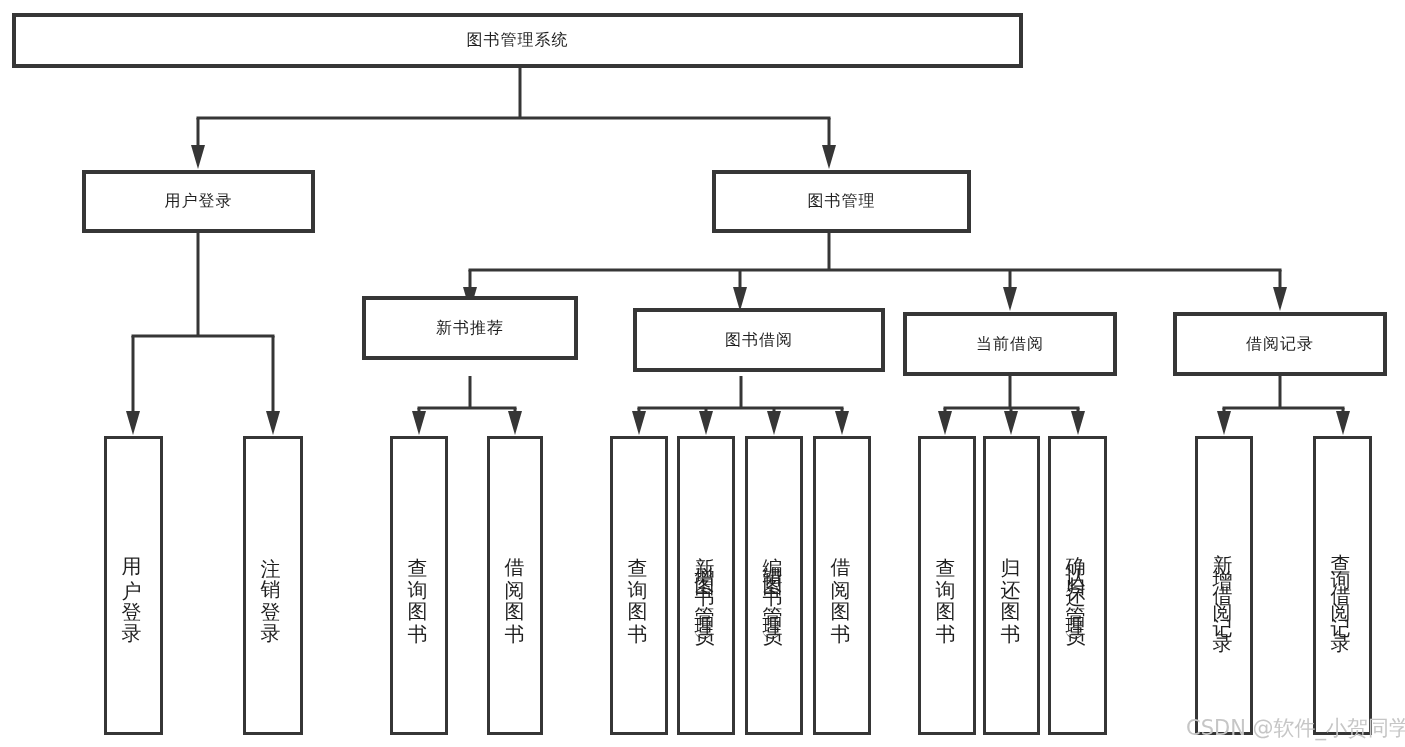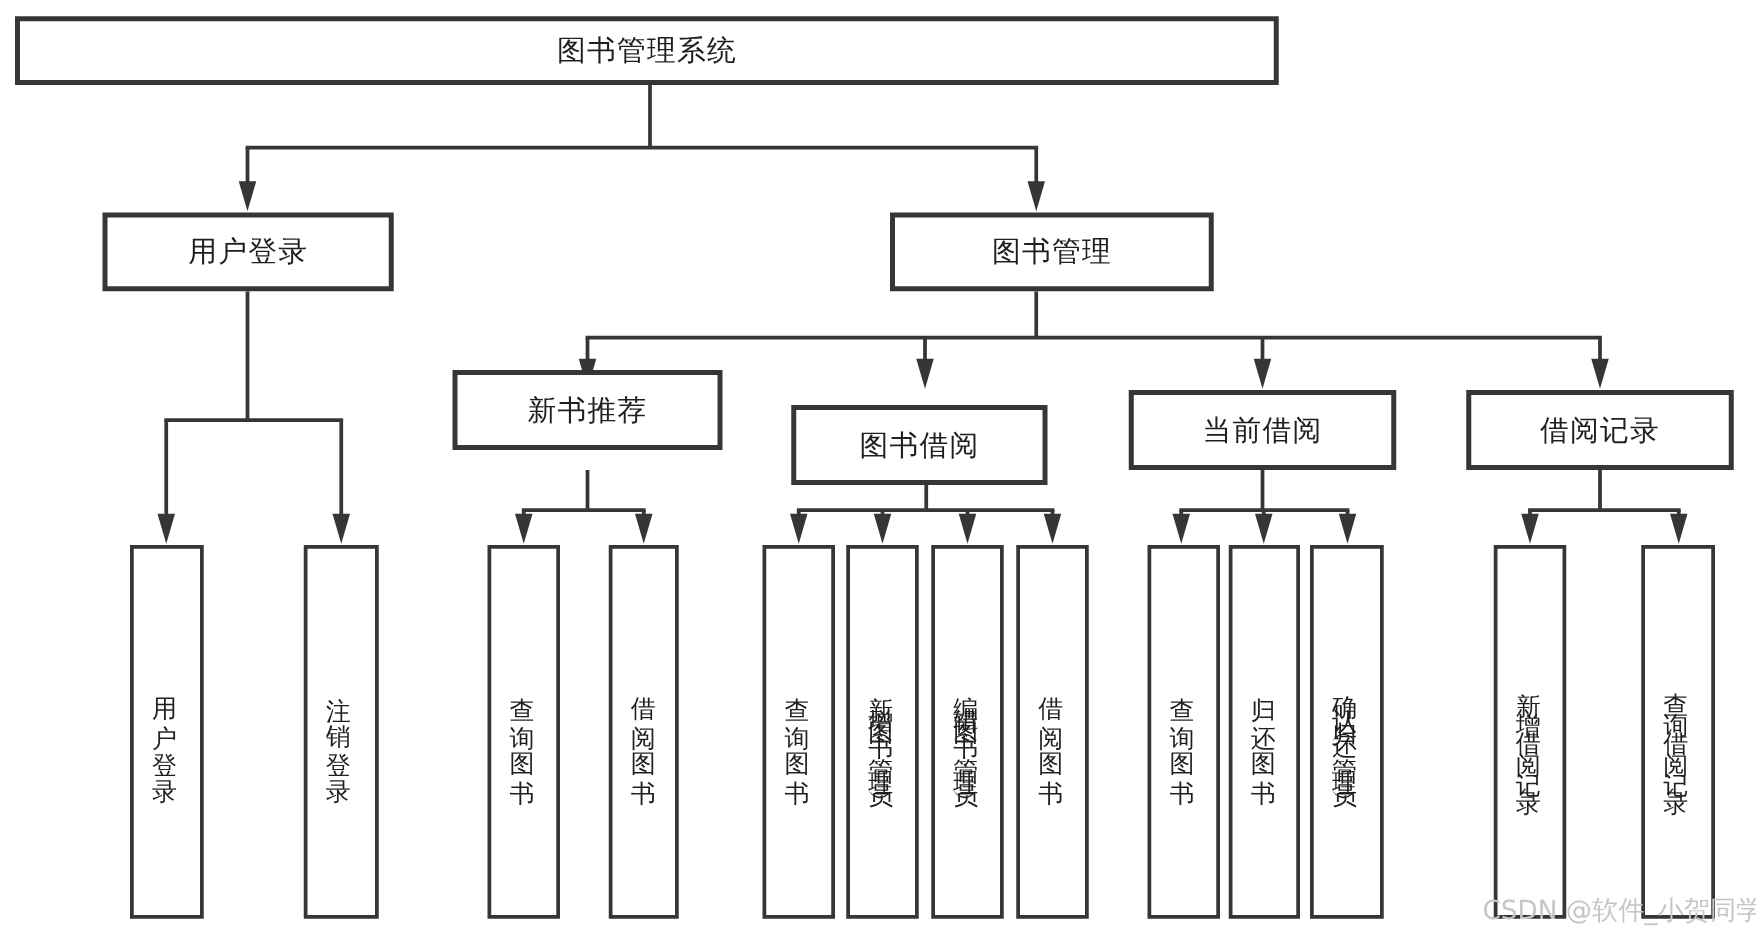--- a/index.html
+++ b/index.html
@@ -8,21 +8,21 @@
     background:var(--bg,#ffffff); overflow:hidden;
     font-family:"DejaVu Sans","Liberation Sans",sans-serif;
     color:var(--text,#1f1f1f);
   }
   .node {
     position:absolute; background:#fff; box-sizing:border-box;
     border:4px solid var(--line,#363636);
   }
   .hbox {
     display:flex; align-items:center; justify-content:center;
-    font-size:23px; letter-spacing:1px; white-space:nowrap;
+    font-size:16px; letter-spacing:1px; white-space:nowrap;
   }
   .vbox {
     border-width:3px;
     writing-mode:vertical-lr;
     text-align:center;
     font-size:20px;
     line-height:50px; 
   }
   .vbox.sp-short { letter-spacing:1.1em; }
   .vbox.sp-mid   { letter-spacing:0.8em; }
@@ -108,21 +108,21 @@
       <polygon points="1336,411 1350,411 1343,435"></polygon>
     </g>
   </svg>
 
   <div class="node hbox" style="left:12px;top:13px;width:1011px;height:55px">图书管理系统</div>
 
   <div class="node hbox" style="left:82px;top:170px;width:233px;height:63px">用户登录</div>
   <div class="node hbox" style="left:712px;top:170px;width:259px;height:63px">图书管理</div>
 
   <div class="node hbox" style="left:362px;top:296px;width:216px;height:64px">新书推荐</div>
-  <div class="node hbox" style="left:633px;top:324px;width:205px;height:64px">图书借阅</div>
+  <div class="node hbox" style="left:633px;top:308px;width:252px;height:64px">图书借阅</div>
   <div class="node hbox" style="left:1173px;top:312px;width:214px;height:64px">借阅记录</div>
   <div class="node hbox" style="left:903px;top:312px;width:214px;height:64px">当前借阅</div>
 
   <div class="node vbox sp-short" style="left:104px;top:436px;width:59px;height:299px">用户登录</div>
   <div class="node vbox sp-short" style="left:243px;top:436px;width:60px;height:299px">注销登录</div>
 
   <div class="node vbox sp-short" style="left:390px;top:436px;width:58px;height:299px">查询图书</div>
   <div class="node vbox sp-short" style="left:487px;top:436px;width:56px;height:299px">借阅图书</div>
 
   <div class="node vbox sp-short" style="left:610px;top:436px;width:58px;height:299px">查询图书</div>

